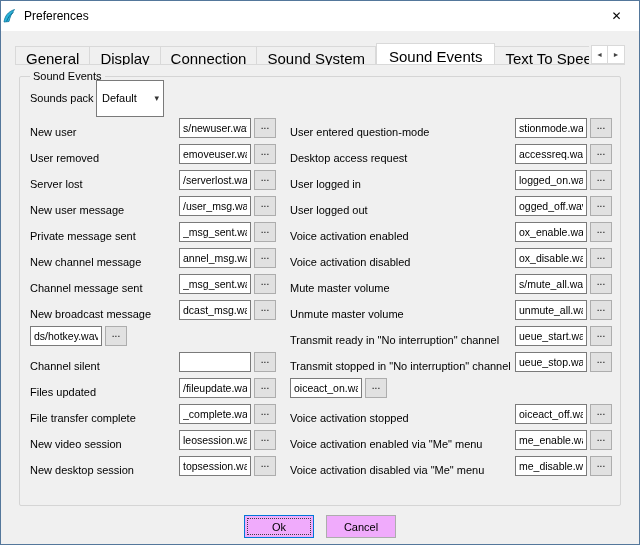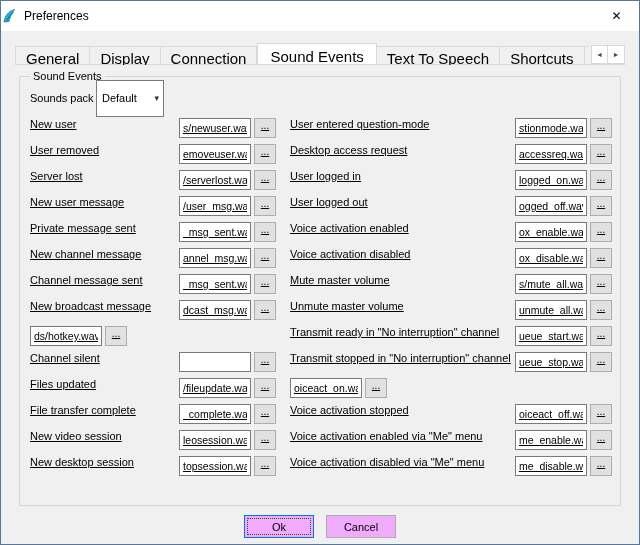--- a/index.html
+++ b/index.html
@@ -46,21 +46,21 @@
   .combo{
     width:68px;height:37px;border:1px solid #7a7a7a;background:#ffffff;
     display:flex;align-items:center;padding-left:5px;position:relative;
   }
   .combo-value{font-size:11px;flex:1;}
   .combo-arrow{font-size:9px;color:#333;padding-right:4px;line-height:1;}
   
   .columns{display:flex;}
   .col-left{width:246px;margin-right:14px;flex:none;}
   .col-right{flex:1;}
-  .ev-row{display:flex;align-items:flex-start;height:20px;margin-bottom:6px;text-decoration:underline;}
+  .ev-row{display:flex;align-items:flex-end;height:20px;margin-bottom:6px;}
   .ev-label{flex:1;font-size:11px;white-space:nowrap;overflow:hidden;padding-right:4px;}
   .ev-input{
     width:72px;height:20px;flex:none;border:1px solid #7a7a7a;background:#fff;
     font-family:"Liberation Sans",sans-serif;font-size:10.5px;padding:1px 3px;
   }
   .browse-btn{
     width:22px;height:20px;flex:none;margin-left:3px;
     border:1px solid #adadad;background:#e1e1e1;
     font-family:"Liberation Sans",sans-serif;font-size:10px;line-height:8px;padding:0 0 4px 0;
   }
@@ -86,20 +86,21 @@
     </span>
     <span class="win-title">Preferences</span>
     <button class="close-btn">✕</button>
   </div>
 
   <div class="tabstrip">
     <div class="tabs" id="tabs">
         <div class="tab">General</div>
         <div class="tab">Display</div>
         <div class="tab">Connection</div>
+        <div class="tab">Sound System</div>
         <div class="tab active">Sound Events</div>
         <div class="tab">Text To Speech</div>
         <div class="tab">Shortcuts</div>
         <div class="tab">Video</div>
       </div>
     <div class="tab-scrollers">
       <button class="tab-scroll"><span>◄</span></button>
       <button class="tab-scroll"><span>►</span></button>
     </div>
   </div>

